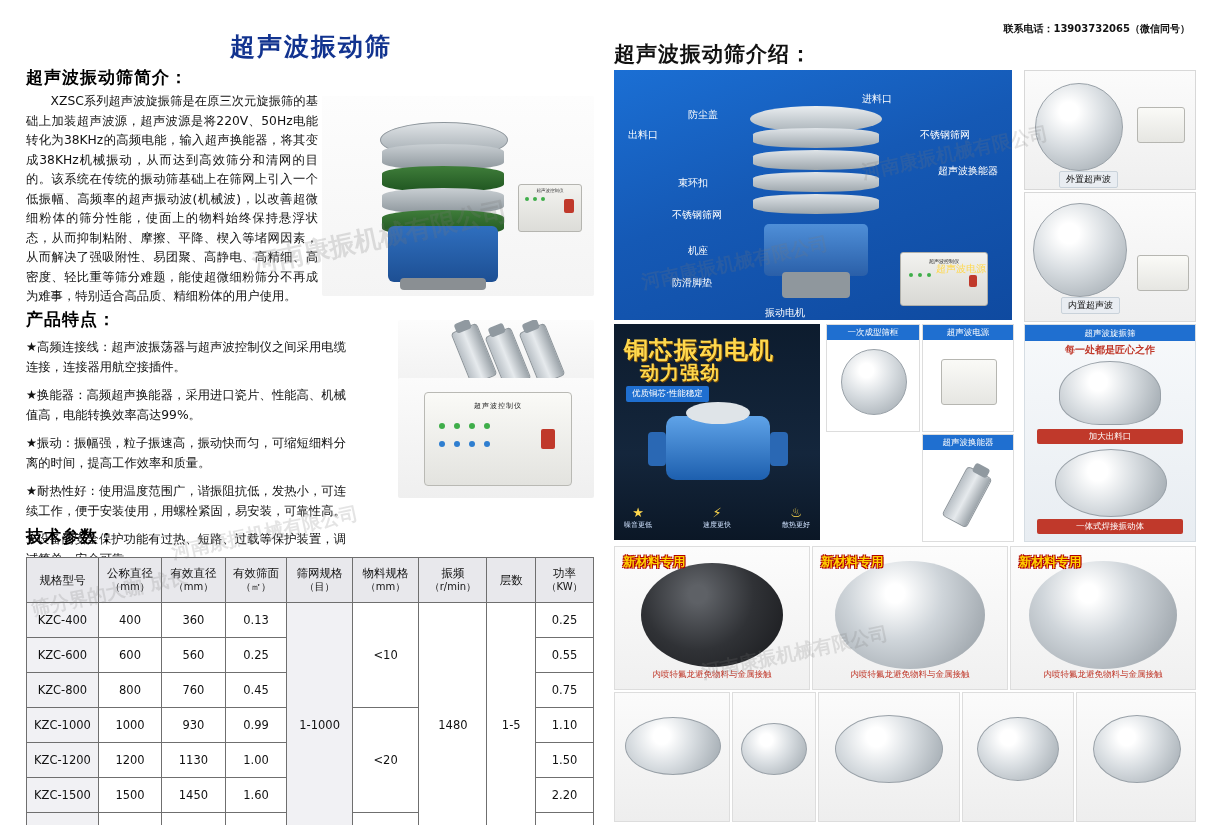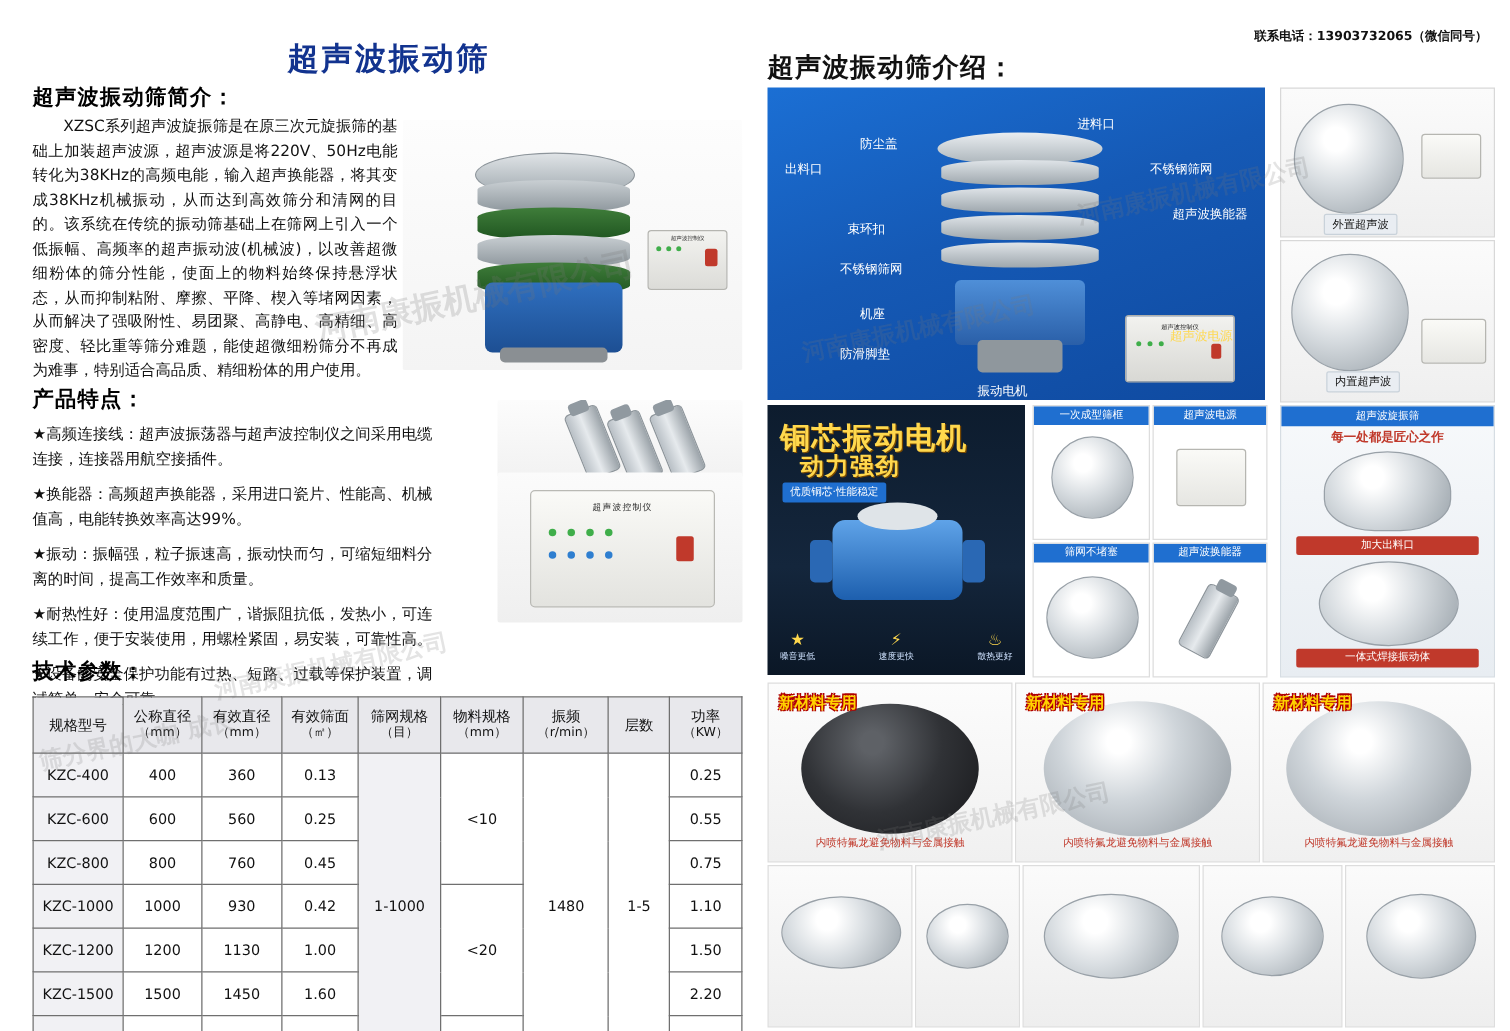--- a/index.html
+++ b/index.html
@@ -382,21 +382,21 @@
           <td class="model">KZC-800</td>
           <td>800</td>
           <td>760</td>
           <td>0.45</td>
           <td>0.75</td>
         </tr>
         <tr>
           <td class="model">KZC-1000</td>
           <td>1000</td>
           <td>930</td>
-          <td>0.42</td>
+          <td>0.99</td>
           <td rowspan="3">&lt;20</td>
           <td>1.10</td>
         </tr>
         <tr>
           <td class="model">KZC-1200</td>
           <td>1200</td>
           <td>1130</td>
           <td>1.00</td>
           <td>1.50</td>
         </tr>
@@ -446,21 +446,21 @@
 
       <div class="lbl" style="left:74px;top:38px">防尘盖</div>
       <div class="lbl" style="left:14px;top:58px">出料口</div>
       <div class="lbl" style="left:248px;top:22px">进料口</div>
       <div class="lbl" style="left:306px;top:58px">不锈钢筛网</div>
       <div class="lbl" style="left:324px;top:94px">超声波换能器</div>
       <div class="lbl" style="left:64px;top:106px">束环扣</div>
       <div class="lbl" style="left:58px;top:138px">不锈钢筛网</div>
       <div class="lbl" style="left:74px;top:174px">机座</div>
       <div class="lbl" style="left:58px;top:206px">防滑脚垫</div>
-      <div class="lbl" style="left:168px;top:236px">振动电机</div>
+      <div class="lbl" style="left:151px;top:236px">振动电机</div>
       <div class="lbl y" style="left:322px;top:192px">超声波电源</div>
     </div>
 
     <div class="cellbox r-outer">
       <div class="disc" style="left:10px;top:12px;width:86px;height:86px;"></div>
       <div class="smallbox" style="left:112px;top:36px;width:46px;height:34px;"></div>
       <div class="cap-chip" style="left:34px;top:100px;">外置超声波</div>
     </div>
 
     <div class="cellbox r-inner">
@@ -487,24 +487,20 @@
     </div>
 
     <div class="g-cell" style="left:226px;top:324px;width:92px;height:106px;">
       <div class="g-cap">一次成型筛框</div>
       <div class="disc" style="left:14px;top:24px;width:64px;height:64px;"></div>
     </div>
     <div class="g-cell" style="left:322px;top:324px;width:90px;height:106px;">
       <div class="g-cap">超声波电源</div>
       <div class="smallbox" style="left:18px;top:34px;width:54px;height:44px;"></div>
     </div>
-    <div class="g-cell" style="left:226px;top:434px;width:92px;height:106px;">
-      <div class="g-cap">筛网不堵塞</div>
-      <div class="disc" style="left:10px;top:26px;width:72px;height:64px;border-radius:50%;"></div>
-    </div>
     <div class="g-cell" style="left:322px;top:434px;width:90px;height:106px;">
       <div class="g-cap">超声波换能器</div>
       <div class="td" style="left:30px;top:34px;transform:rotate(28deg);"></div>
     </div>
 
     <div class="promo">
       <div class="band">超声波旋振筛</div>
       <div class="slogan">每一处都是匠心之作</div>
       <div class="disc" style="left:34px;top:36px;width:100px;height:62px;border-radius:50% 50% 40% 40%;"></div>
       <div class="redbar" style="top:104px;">加大出料口</div>

